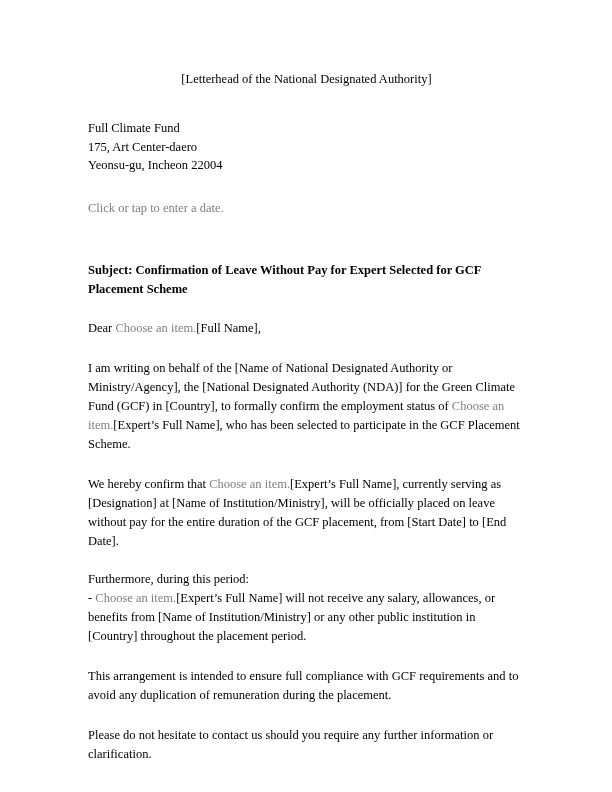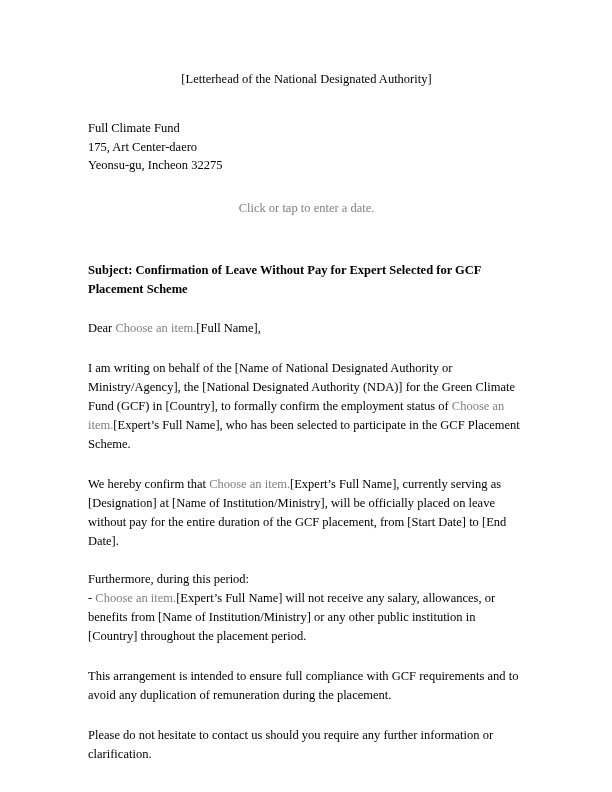--- a/index.html
+++ b/index.html
@@ -36,21 +36,21 @@
   .address-block {
     margin-top: 31px;
     font-size: 12.5px;
     line-height: 18.5px;
   }
   .address-line {
     white-space: nowrap;
   }
   .date-line {
     margin-top: 24px;
-    text-align: center;
+    text-align: left;
     font-size: 12.5px;
     line-height: 18px;
   }
   .subject {
     margin-top: 44px;
     font-size: 12.5px;
     line-height: 19px;
     font-weight: bold;
   }
   .salutation {
@@ -87,21 +87,21 @@
 <body>
 
 <div class="page">
   <div class="content">
 
     <div class="letterhead">[Letterhead of the National Designated Authority]</div>
 
     <div class="address-block">
       <div class="address-line">Full Climate Fund</div>
       <div class="address-line">175, Art Center-daero</div>
-      <div class="address-line">Yeonsu-gu, Incheon 32275</div>
+      <div class="address-line">Yeonsu-gu, Incheon 22004</div>
     </div>
 
     <div class="date-line">
       <span class="ph">Click or tap to enter a date.</span>
     </div>
 
     <div class="subject">Subject: Confirmation of Leave Without Pay for Expert Selected for GCF Placement Scheme</div>
 
     <div class="salutation">
       <span class="dear">Dear</span><span> </span><span class="ph">Choose an item.</span><span class="name">[Full Name],</span>

